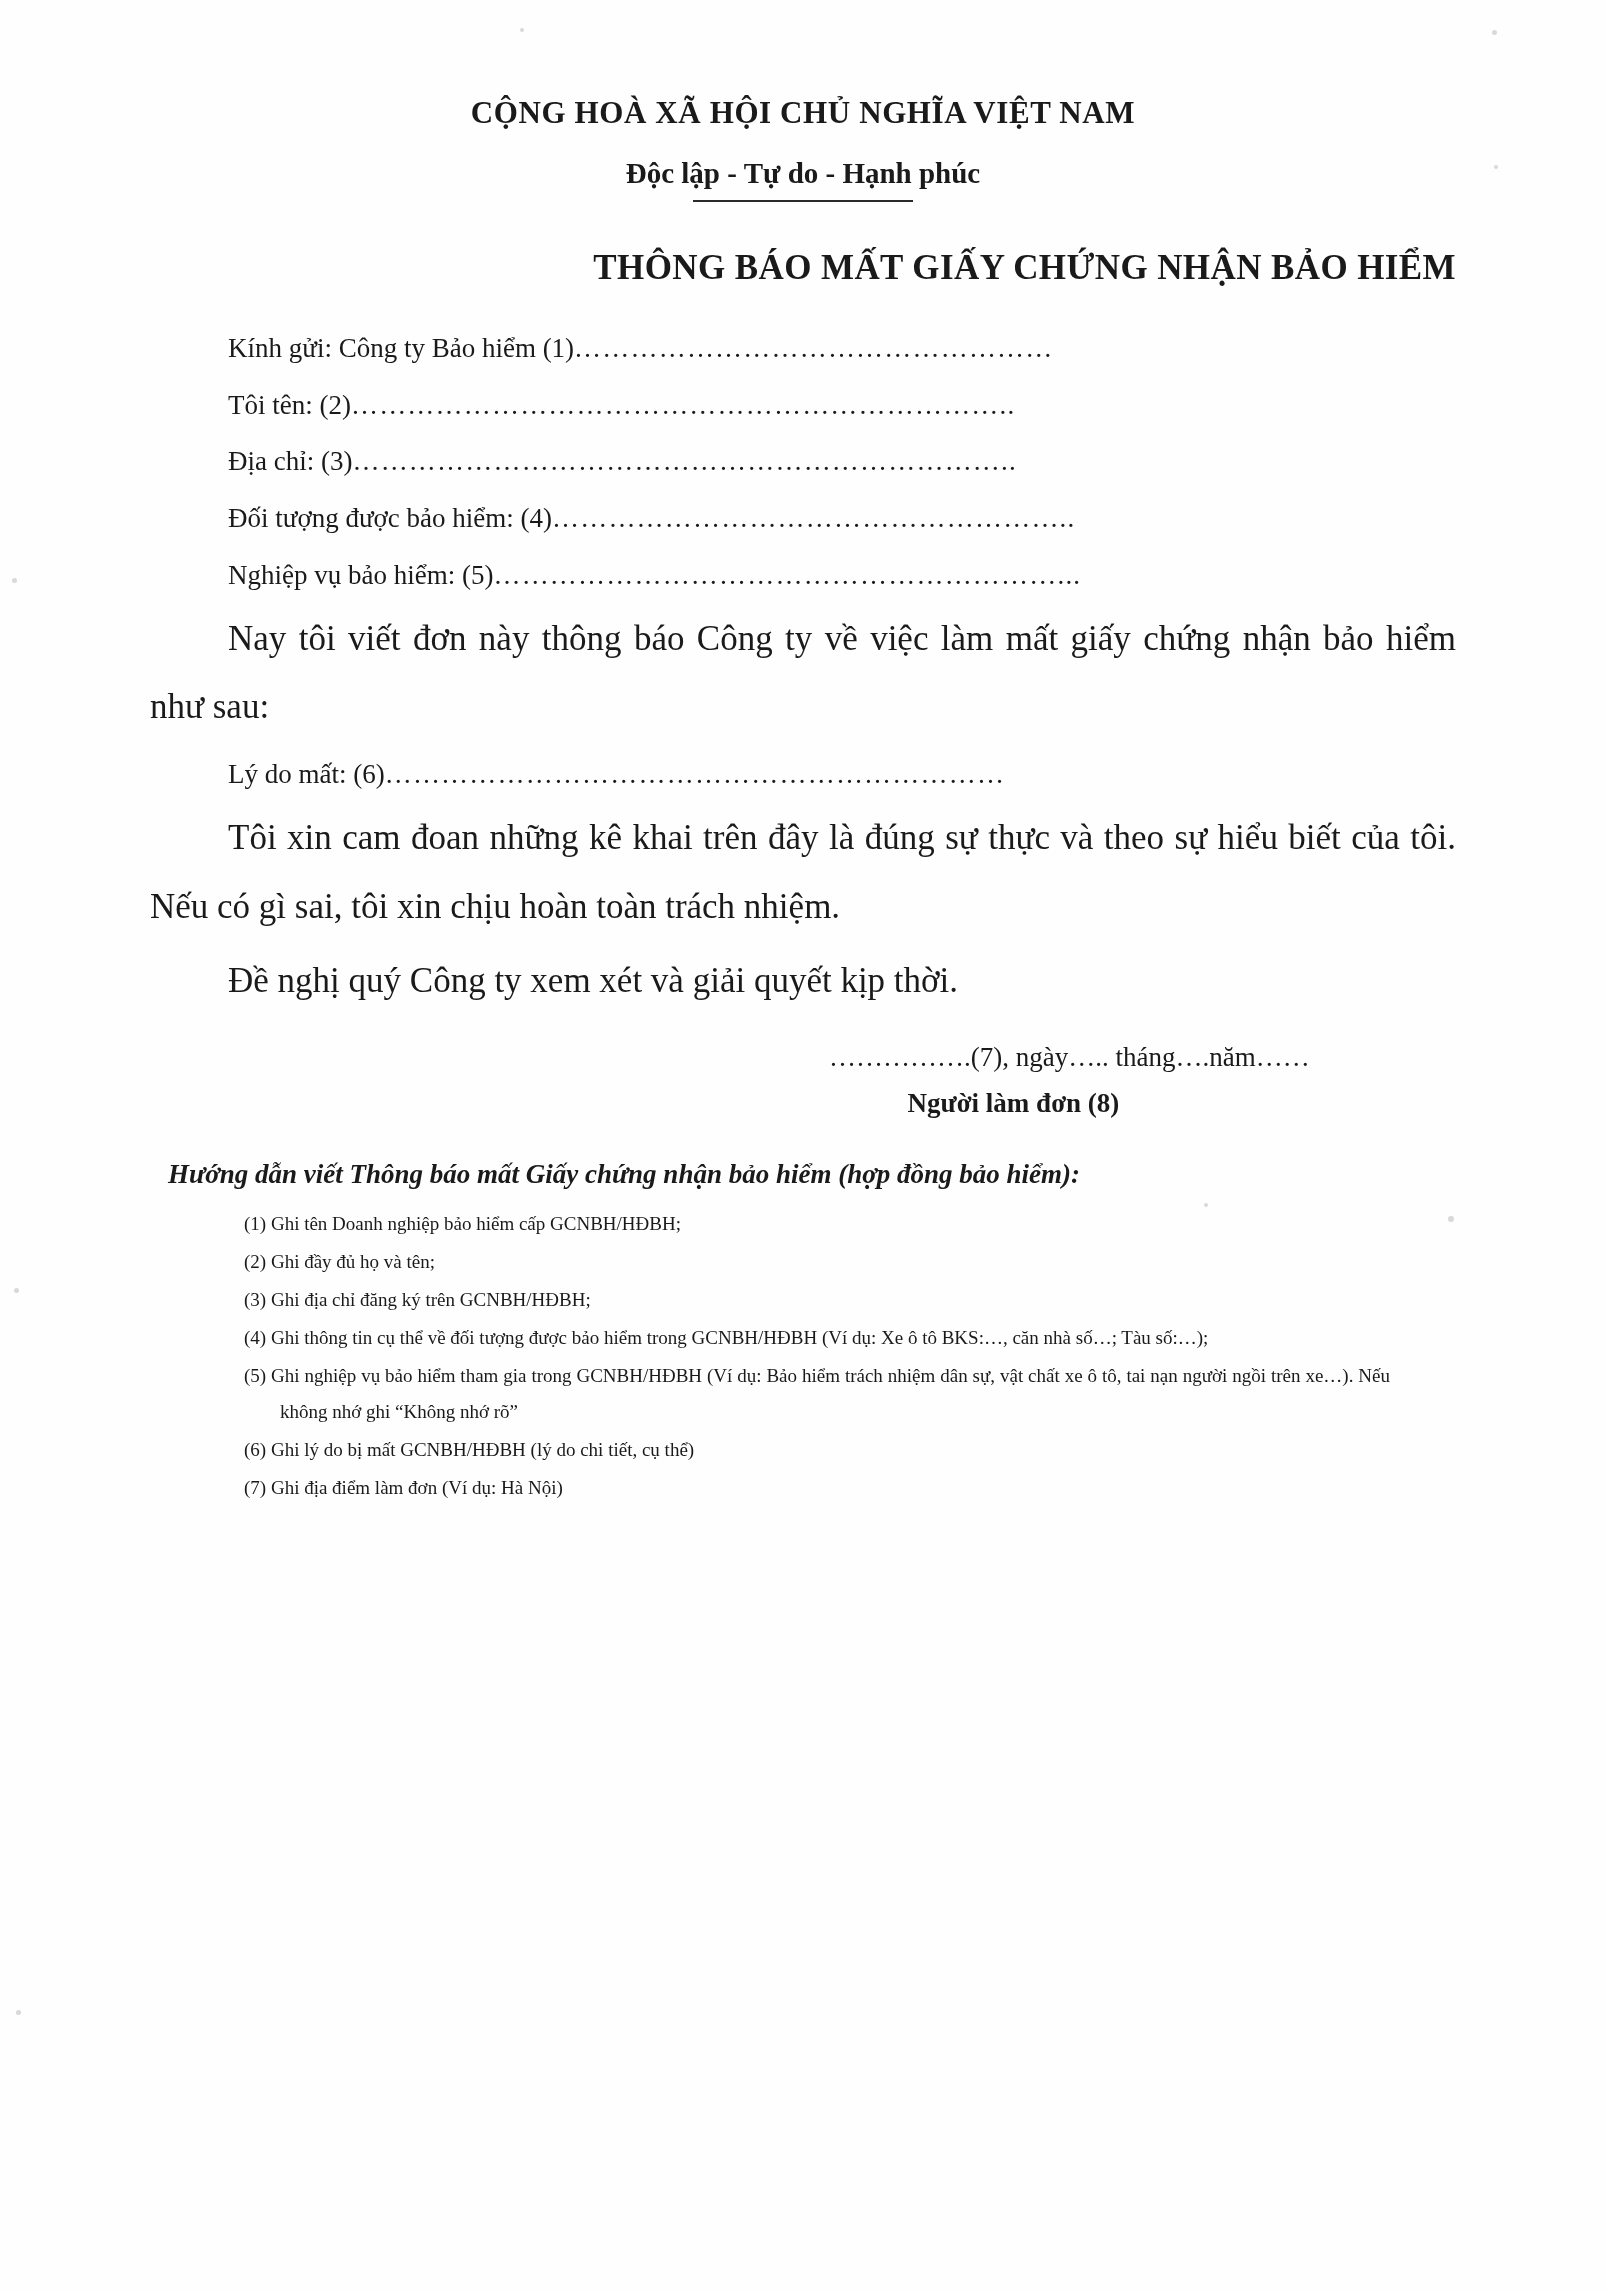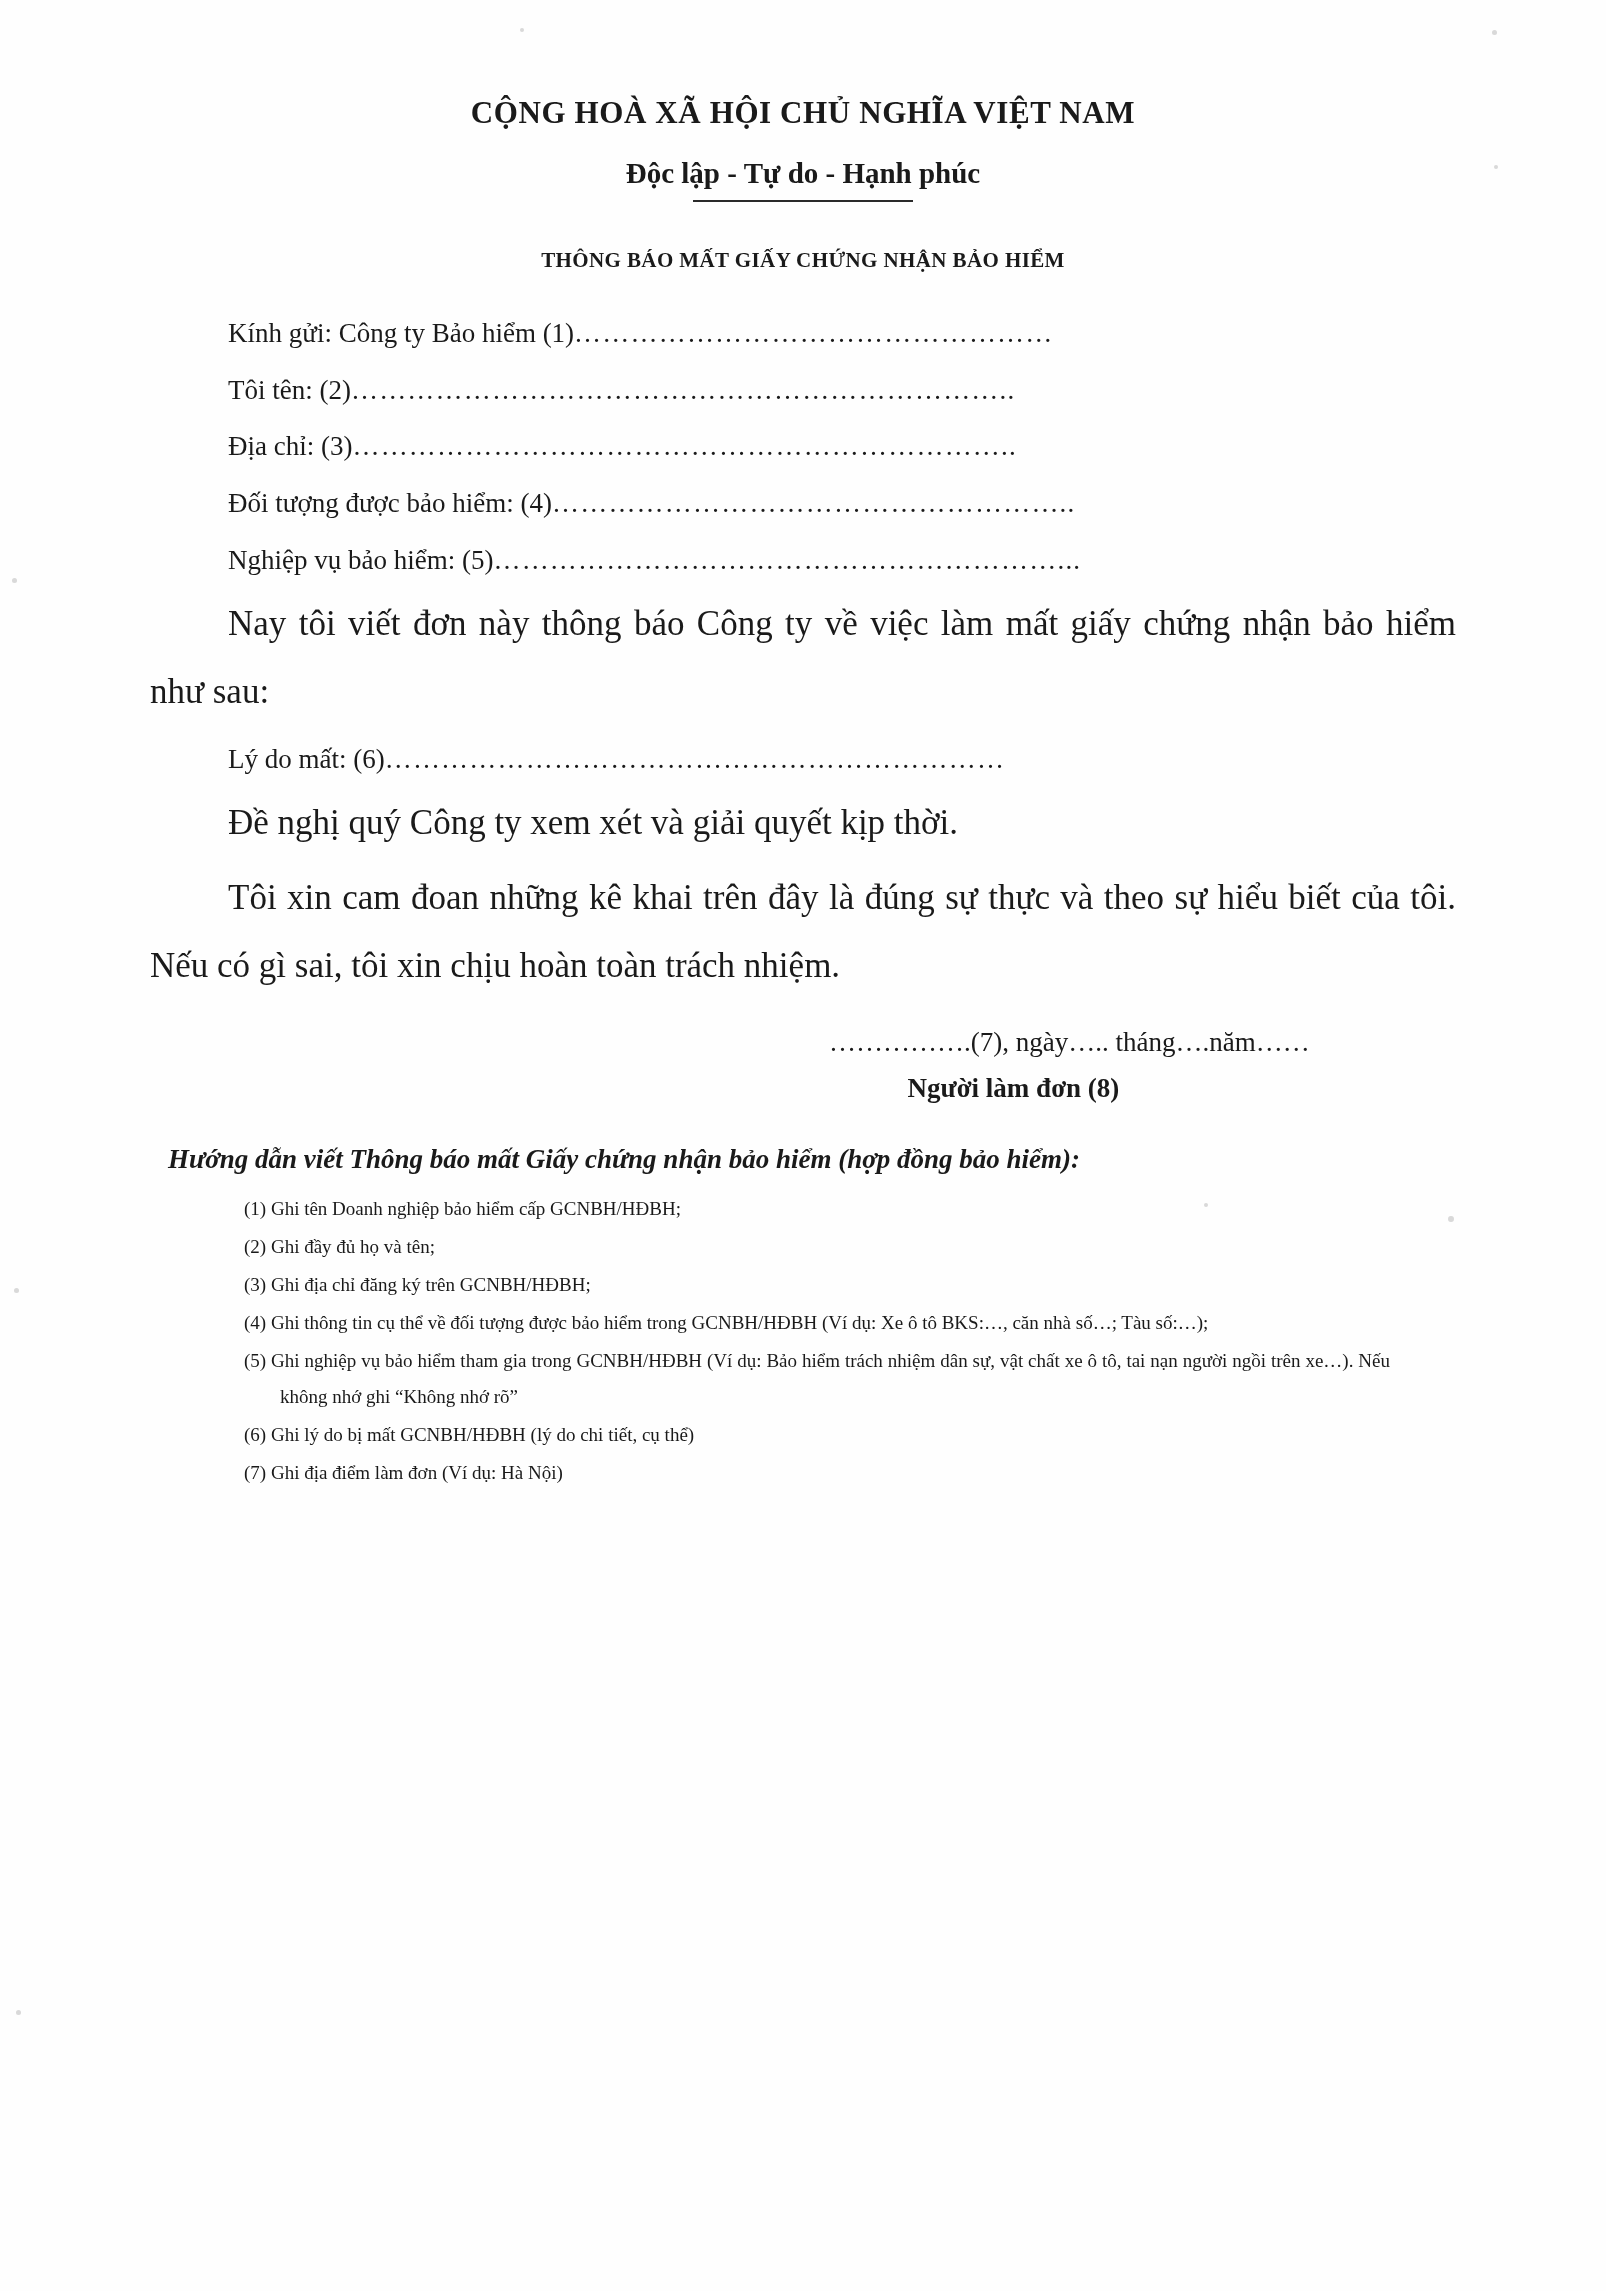--- a/index.html
+++ b/index.html
@@ -47,22 +47,22 @@
     font-weight: bold;
     margin: 0 0 10px 0;
   }
   .rule {
     width: 220px;
     height: 2px;
     background: #2a2a2a;
     margin: 8px auto 46px auto;
   }
   .doc-title {
-    text-align: center;
-    font-size: 21px;
+    text-align: right;
+    font-size: 35px;
     font-weight: bold;
     letter-spacing: .4px;
     margin: 0 0 34px 0;
   }
   .para {
     font-size: 35px;
     line-height: 1.95;
     margin: 0 0 6px 0;
     text-align: justify;
   }
@@ -154,23 +154,23 @@
     <div class="field-line">
       <span>Nghiệp vụ bảo hiểm: (5)</span><span class="dotfill">……………………………………………………...</span>
     </div>
 
     <p class="para indent">Nay tôi viết đơn này thông báo Công ty về việc làm mất giấy chứng nhận bảo hiểm như sau:</p>
 
     <div class="field-line">
       <span>Lý do mất: (6)</span><span class="dotfill">…………………………………………………………</span>
     </div>
 
+    <p class="para indent">Tôi xin cam đoan những kê khai trên đây là đúng sự thực và theo sự hiểu biết của tôi. Nếu có gì sai, tôi xin chịu hoàn toàn trách nhiệm.</p>
+
     <p class="para indent">Đề nghị quý Công ty xem xét và giải quyết kịp thời.</p>
-
-    <p class="para indent">Tôi xin cam đoan những kê khai trên đây là đúng sự thực và theo sự hiểu biết của tôi. Nếu có gì sai, tôi xin chịu hoàn toàn trách nhiệm.</p>
 
     <div class="place-date">…………….(7), ngày….. tháng….năm……</div>
 
     <div class="signer">Người làm đơn (8)</div>
 
     <div class="guide-title">Hướng dẫn viết Thông báo mất Giấy chứng nhận bảo hiểm (hợp đồng bảo hiểm):</div>
 
     <ul class="guide-list">
       <li class="guide-item">(1) Ghi tên Doanh nghiệp bảo hiểm cấp GCNBH/HĐBH;</li>
       <li class="guide-item">(2) Ghi đầy đủ họ và tên;</li>

